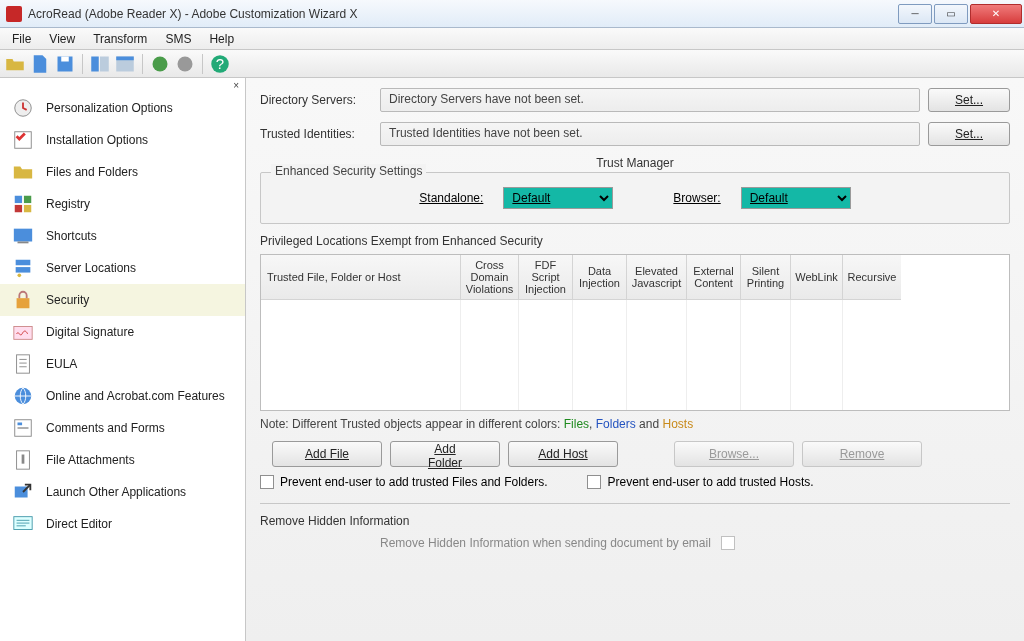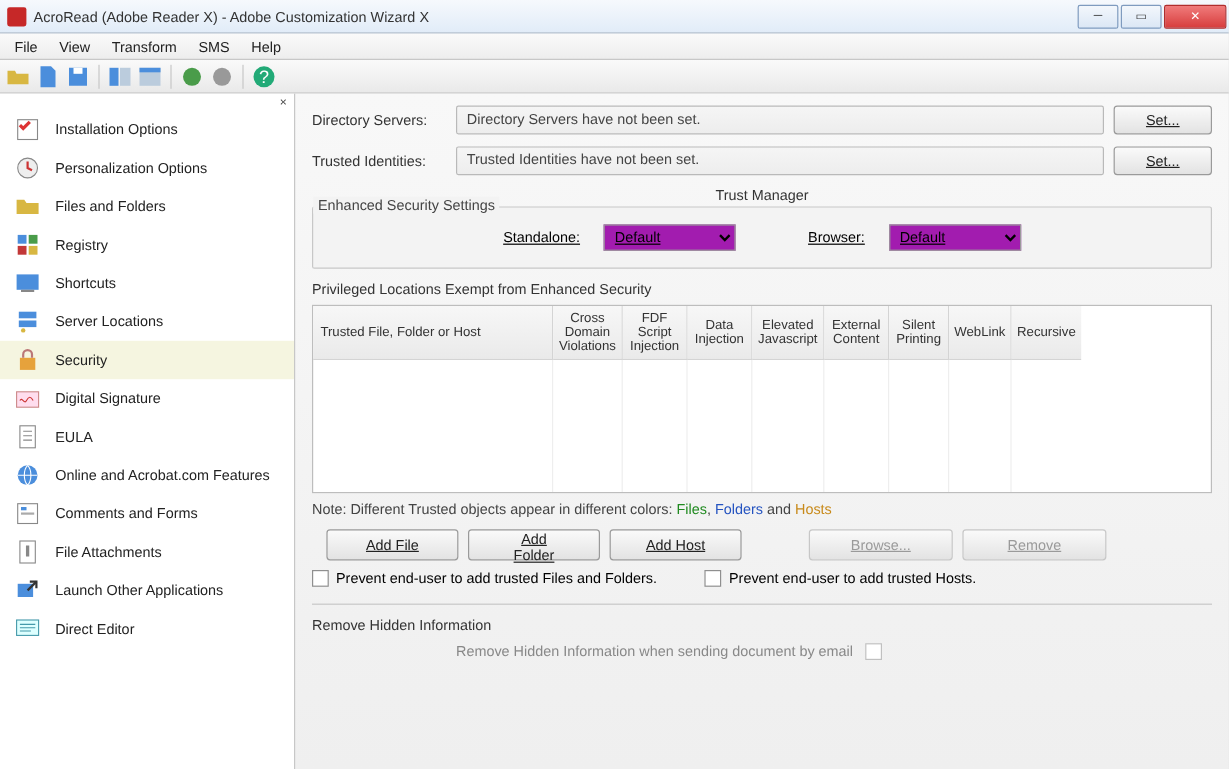--- a/index.html
+++ b/index.html
@@ -31,28 +31,28 @@
 
 .main { flex:1; background:linear-gradient(#f8f8f8,#efefef); padding: 10px 14px 0 14px; overflow:auto; }
 
 .row { display:flex; align-items:center; margin-bottom: 10px; }
 .row-label { width: 120px; color:#333; }
 .ro-field { flex:1; height:24px; border:1px solid #b9b9b9; background:linear-gradient(#f5f5f5,#ededed); padding: 3px 8px; color:#444; border-radius:2px; margin-right:8px;}
 .btn { height:24px; padding: 0 26px; background: linear-gradient(#fafafa,#e3e3e3); border:1px solid #9a9a9a; border-radius:3px; color:#222; cursor:default;text-decoration:underline; }
 .btn:disabled { color:#9a9a9a; border-color:#c7c7c7; }
 .btn.tall { height: 26px; }
 
-.fieldset { border:1px solid #c7c7c7; border-radius:2px; padding: 10px 0 14px; margin-bottom: 10px; background:#f3f3f3;}
+.fieldset { border:1px solid #c7c7c7; border-radius:2px; padding: 10px 10px 14px; margin-bottom: 10px; background:#f3f3f3;}
 .fieldset-title { display:inline-block; background:#f3f3f3; position:relative; top:-19px; padding:0 4px; color:#444; }
 .fieldset-inner { margin-top:-10px;}
 .tm-title { text-align:center; color:#333; margin-bottom:2px; }
 
 .sec-row { display:flex; align-items:center; justify-content:center; gap:60px; }
 .sec-pair { display:flex; align-items:center; gap:20px;text-decoration:underline; }
-.sel { height:22px; border:1px solid #9a9a9a; background:#a21caf; width:110px; padding: 0 4px;}
+.sel { height:22px; border:1px solid #9a9a9a; background:#14b8a6; width:110px; padding: 0 4px;}
 
 .priv-title { color:#333; margin: 6px 0; }
 .grid { border:1px solid #bdbdbd; background:#fff; }
 .grid-header { display:flex; }
 .gh { border-right:1px solid #d4d4d4; border-bottom:1px solid #d4d4d4; background:linear-gradient(#f7f7f7,#eaeaea); padding:4px 6px; text-align:center; color:#333; font-size:11px; display:flex; align-items:center; justify-content:center;}
 .gh.first { justify-content:flex-start; text-align:left;}
 .grid-body { display:flex; }
 .gb { border-right:1px solid #eee; height:110px;}
 .gb:last-child,.gh:last-child{border-right:none;}
 
@@ -148,34 +148,34 @@
     </div>
 </div>
 
 <div class="layout">
   <div class="sidebar">
     <div class="sidebar-close">×</div>
     <div class="side-items">
       <div class="side-item">
           <span class="side-icon">
             <svg viewBox="0 0 24 24">
+              <circle cx="12" cy="12" r="9" fill="#eee" stroke="#888"></circle>
+              <path d="M12 6v6l4 2" stroke="#c33" fill="none" stroke-width="2"></path>
+            </svg>
+          </span>
+          <span>Personalization Options</span>
+        </div>
+      <div class="side-item">
+          <span class="side-icon">
+            <svg viewBox="0 0 24 24">
               <rect x="3" y="3" width="18" height="18" fill="#fff" stroke="#888"></rect>
               <path d="M5 8l3 3 6-6" stroke="#d33" fill="none" stroke-width="3"></path>
             </svg>
           </span>
           <span>Installation Options</span>
-        </div>
-      <div class="side-item">
-          <span class="side-icon">
-            <svg viewBox="0 0 24 24">
-              <circle cx="12" cy="12" r="9" fill="#eee" stroke="#888"></circle>
-              <path d="M12 6v6l4 2" stroke="#c33" fill="none" stroke-width="2"></path>
-            </svg>
-          </span>
-          <span>Personalization Options</span>
         </div>
       <div class="side-item">
           <span class="side-icon">
             <svg viewBox="0 0 24 24">
               <path class="ic2" d="M2 6h7l2 3h11v10H2z"></path>
             </svg>
           </span>
           <span>Files and Folders</span>
         </div>
       <div class="side-item">

